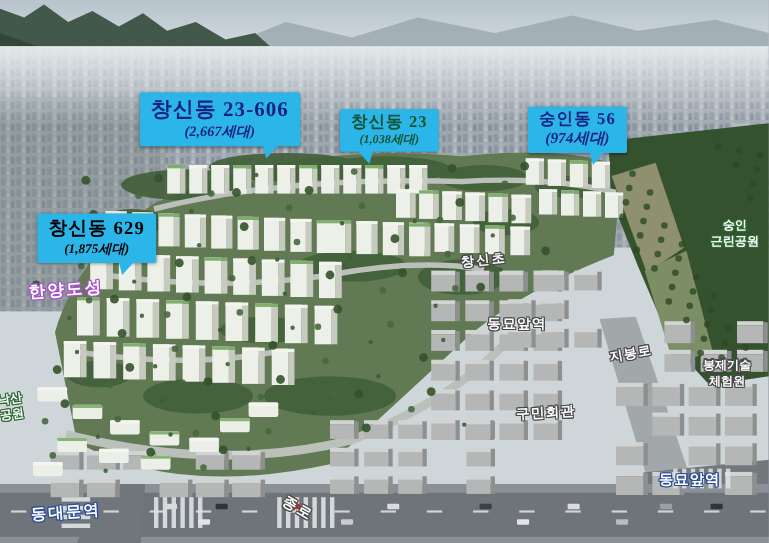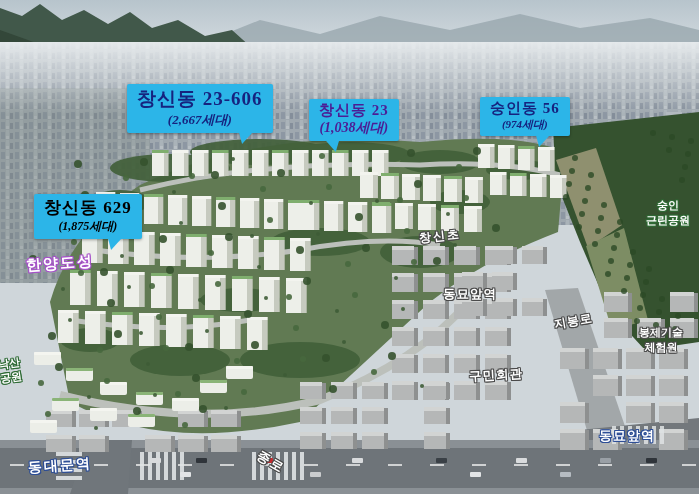--- a/index.html
+++ b/index.html
@@ -767,29 +767,29 @@
         <rect x="560" y="472" width="11" height="5" rx="1" fill="#b6bcc2"></rect>
       </g>
   </svg>
 
   <div class="callout" style="left: 127px; top: 84px; font-size: 19px; color: rgb(22, 35, 127);">
     <div class="callout-title">창신동 23-606</div>
     <div class="callout-sub" style="font-size:13px;">(2,667세대)</div>
     <div class="tail tail-right"></div>
   </div>
 
-  <div class="callout" style="left: 309px; top: 99px; font-size: 15px; color: #4c1d95;">
+  <div class="callout" style="left: 309px; top: 99px; font-size: 15px; color: #14532d;">
     <div class="callout-title">창신동 23</div>
-    <div class="callout-sub" style="font-size:14px;">(1,038세대)</div>
+    <div class="callout-sub" style="font-size:11px;">(1,038세대)</div>
     <div class="tail tail-left"></div>
   </div>
 
   <div class="callout" style="left: 480px; top: 97px; font-size: 15px; color: rgb(22, 35, 127);">
     <div class="callout-title">숭인동 56</div>
-    <div class="callout-sub" style="font-size:11px;">(974세대)</div>
+    <div class="callout-sub" style="font-size:14px;">(974세대)</div>
     <div class="tail tail-right"></div>
   </div>
 
   <div class="callout" style="left: 34px; top: 194px; font-size: 17px; color: #000000;">
     <div class="callout-title">창신동 629</div>
     <div class="callout-sub" style="font-size:12px;">(1,875세대)</div>
     <div class="tail tail-right"></div>
   </div>
 
   <div class="plabel ol-purple" style="left:26px;top:254px;font-size:15px;letter-spacing:2px;transform:rotate(-4deg);">한양도성</div>

